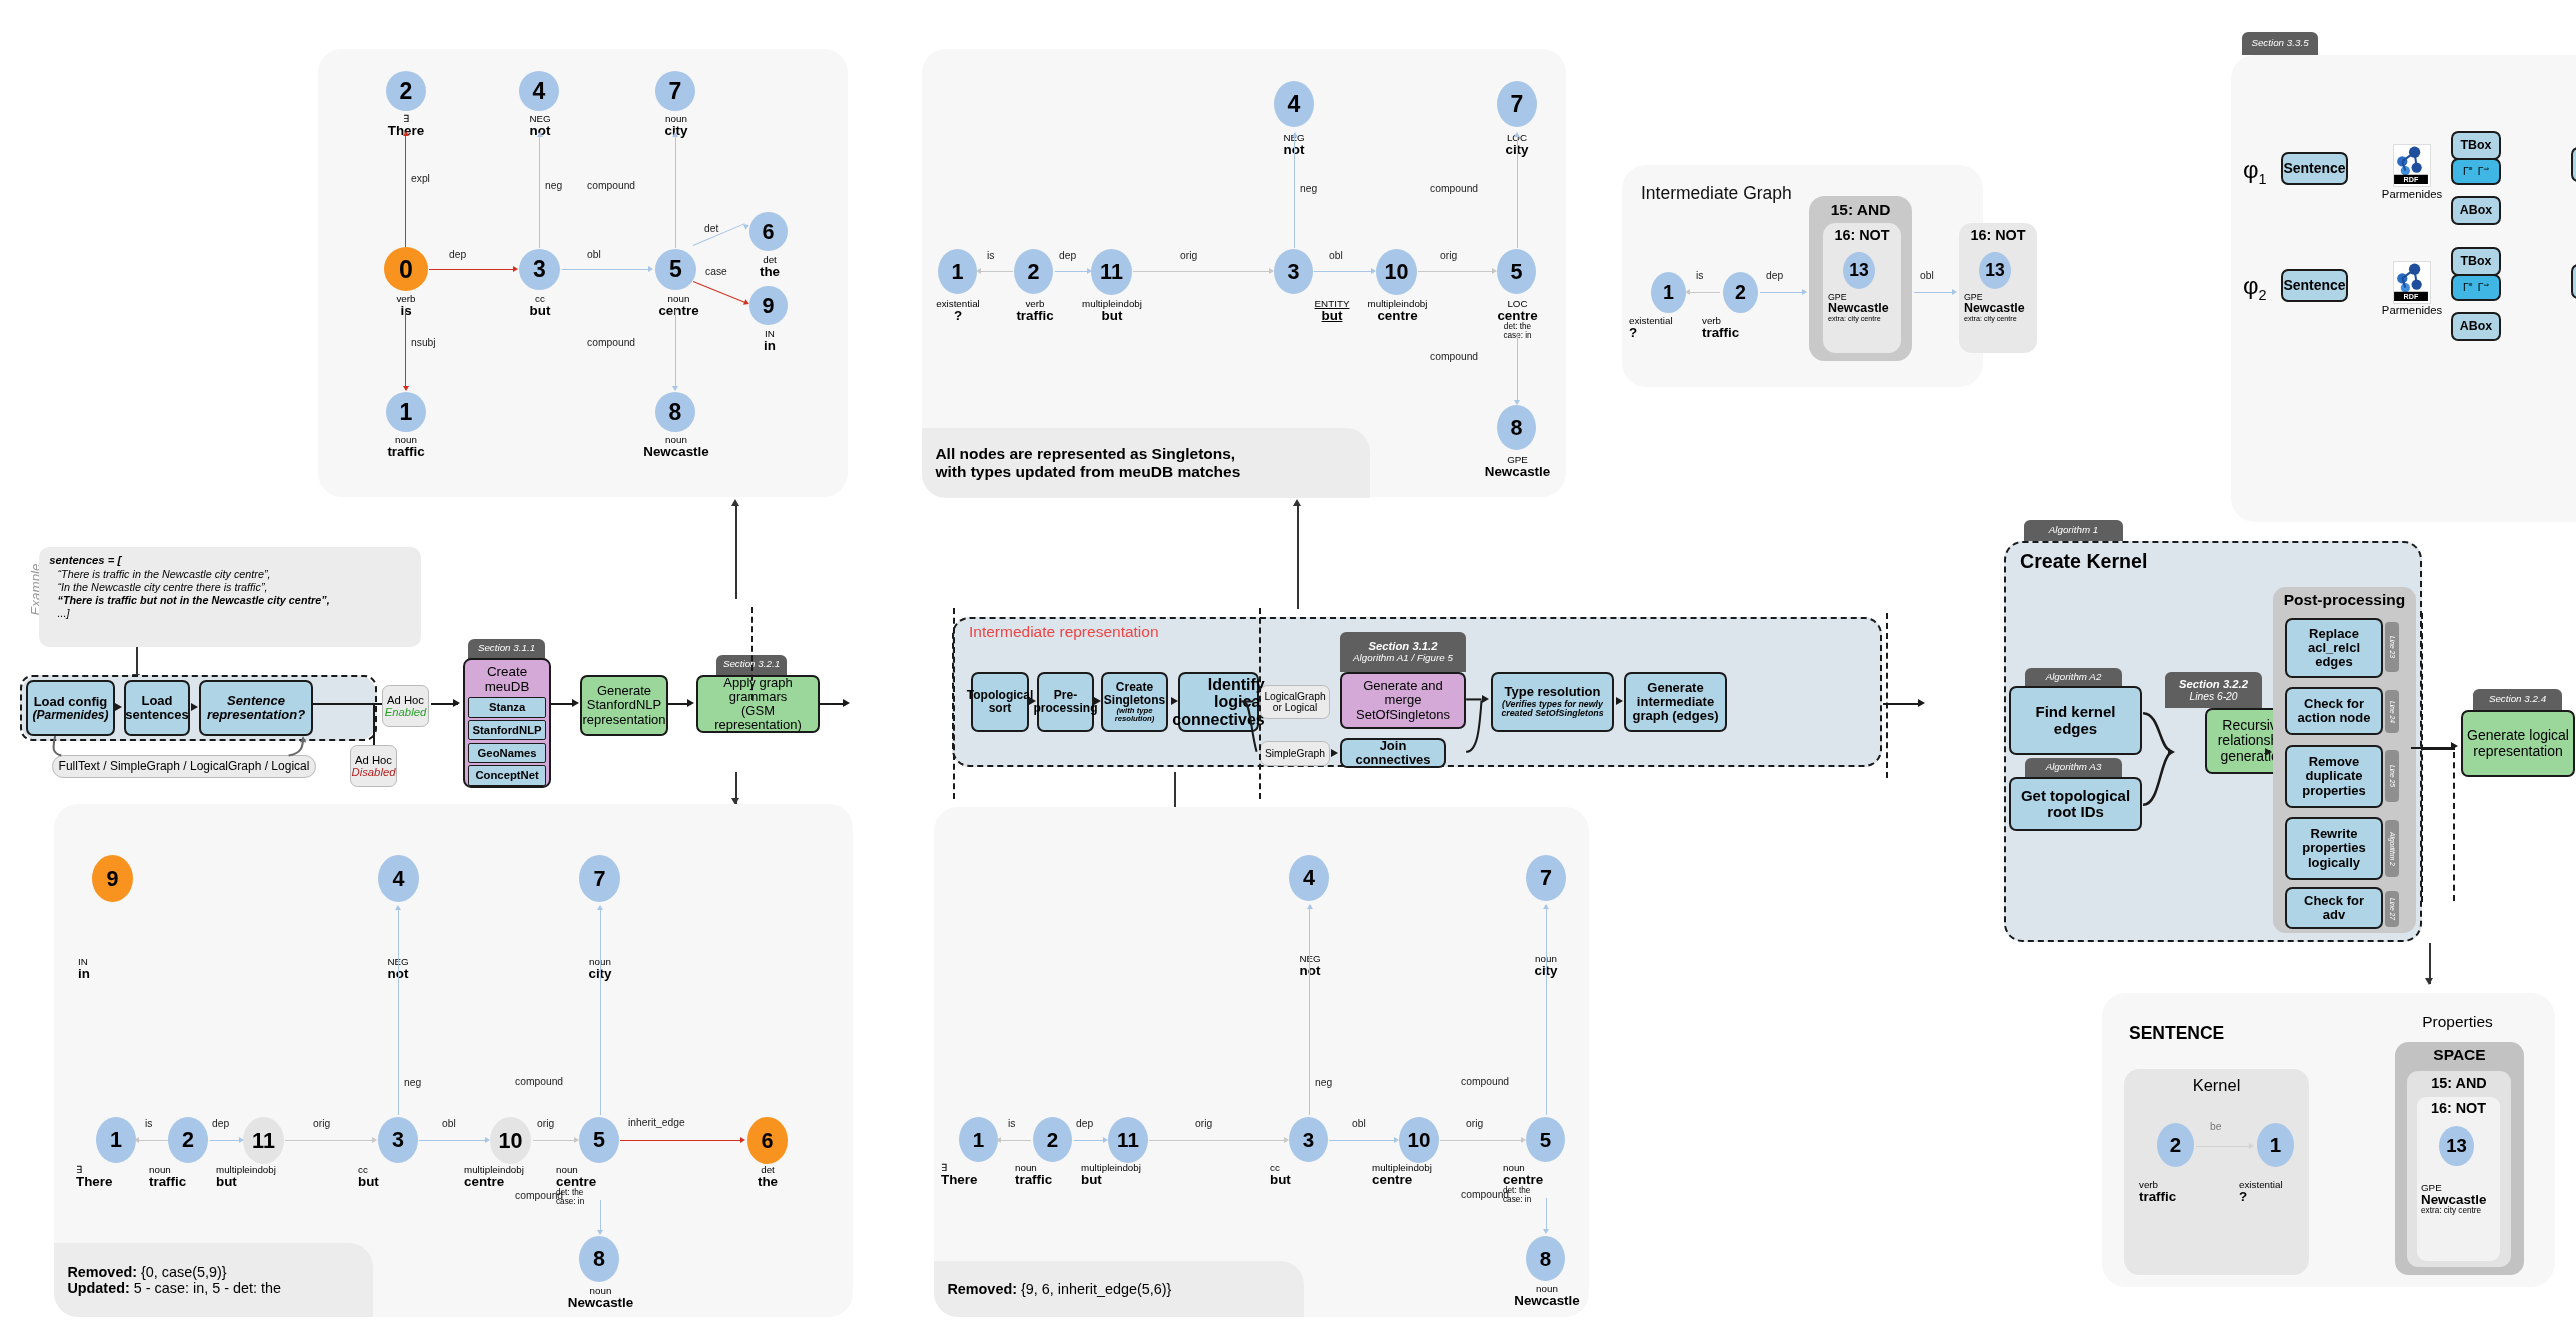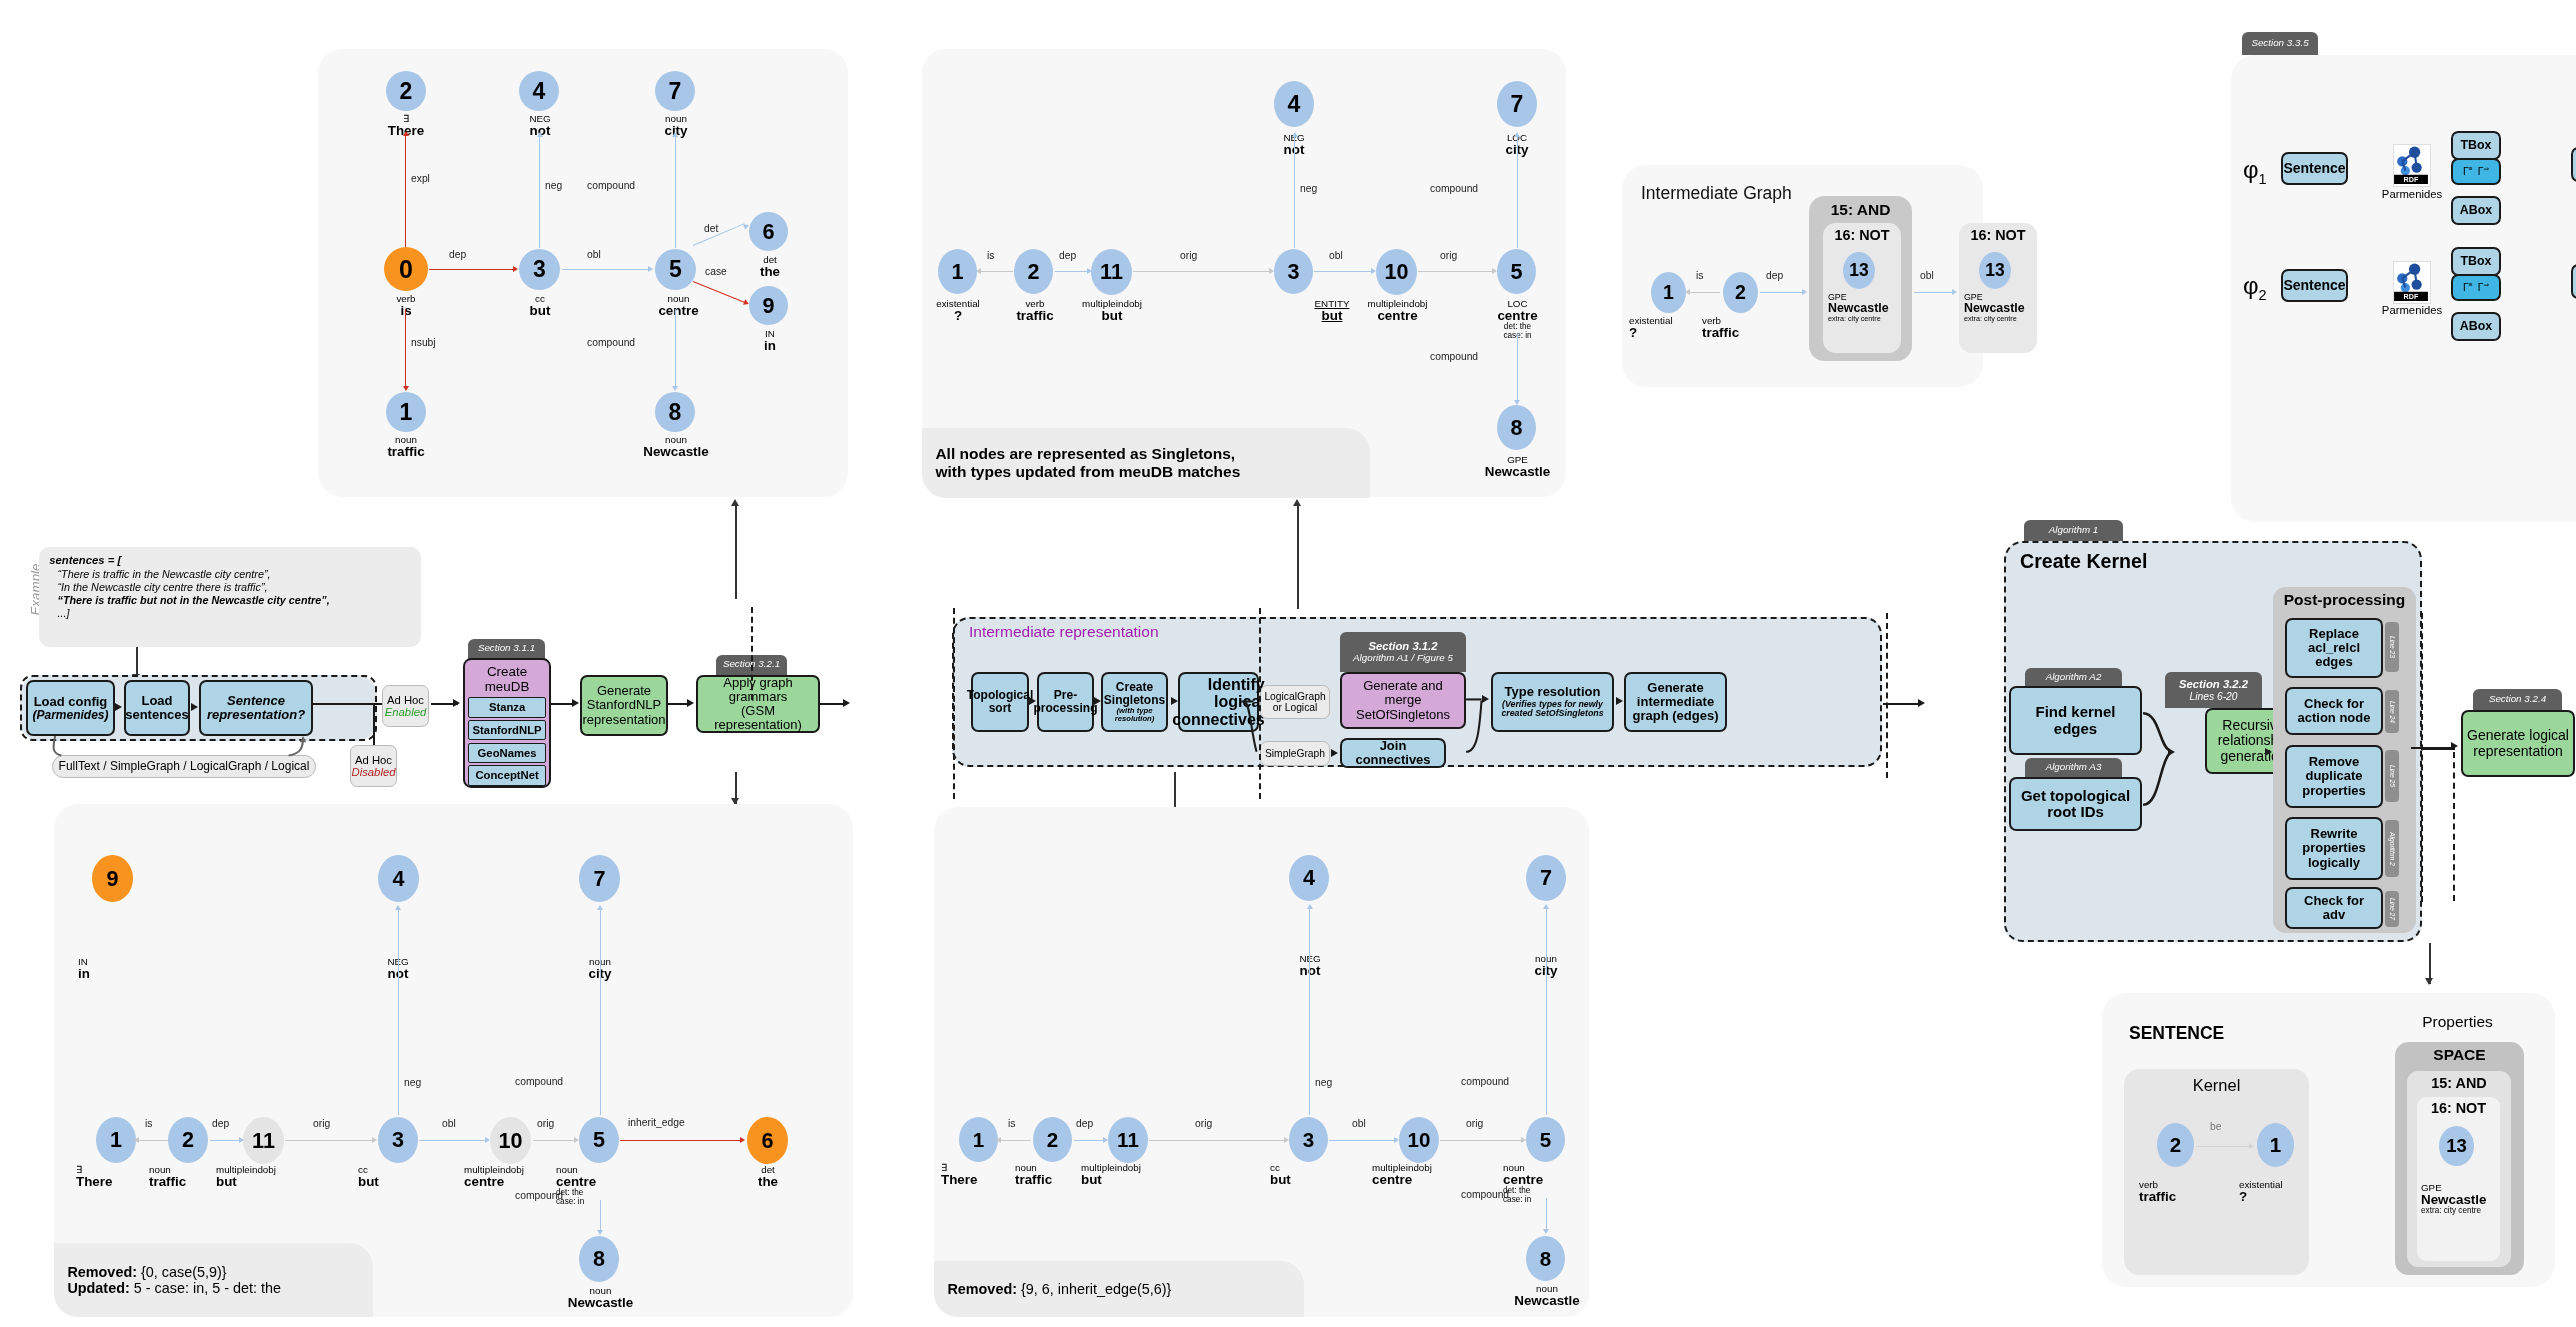--- a/index.html
+++ b/index.html
@@ -418,21 +418,21 @@
 
 <div class="sect" style="left:716px;top:655px;width:71px;height:19.6px;">Section 3.2.1</div>
 <div class="fbox green" style="left:696px;top:675px;width:124px;height:58px;font-size:13px;white-space:pre-line;">Apply graph grammars
 (GSM representation)</div>
 
 <div class="conn" style="left:819px;top:703px;width:27px;"></div>
 <div class="ahk" style="left:843px;top:699px;"></div>
 
 <div class="dashbg" style="left:952px;top:617px;width:930px;height:150px;border-radius:17.5px;"></div>
 <div class="dash" style="left:952px;top:617px;width:930px;height:150px;border-width:2.1px;border-radius:17.5px;"></div>
-<div style="position:absolute;left:969px;top:623px;font-size:15.5px;color:#a21caf;">Intermediate representation</div>
+<div style="position:absolute;left:969px;top:623px;font-size:15.5px;color:#ef4444;">Intermediate representation</div>
 
 <div class="fbox blue" style="left:971px;top:672px;width:58px;height:60px;font-size:12px;white-space:pre-line;">Topological
 sort</div>
 <div class="ahk" style="left:1029px;top:697px;"></div>
 <div class="fbox blue" style="left:1037px;top:672px;width:57px;height:60px;font-size:12px;white-space:pre-line;">Pre-
 processing</div>
 <div class="ahk" style="left:1094px;top:697px;"></div>
 <div class="fbox blue" style="left:1101px;top:672px;width:67px;height:60px;font-size:12px;">
   <span style="white-space:pre-line;">Create
 Singletons</span>

